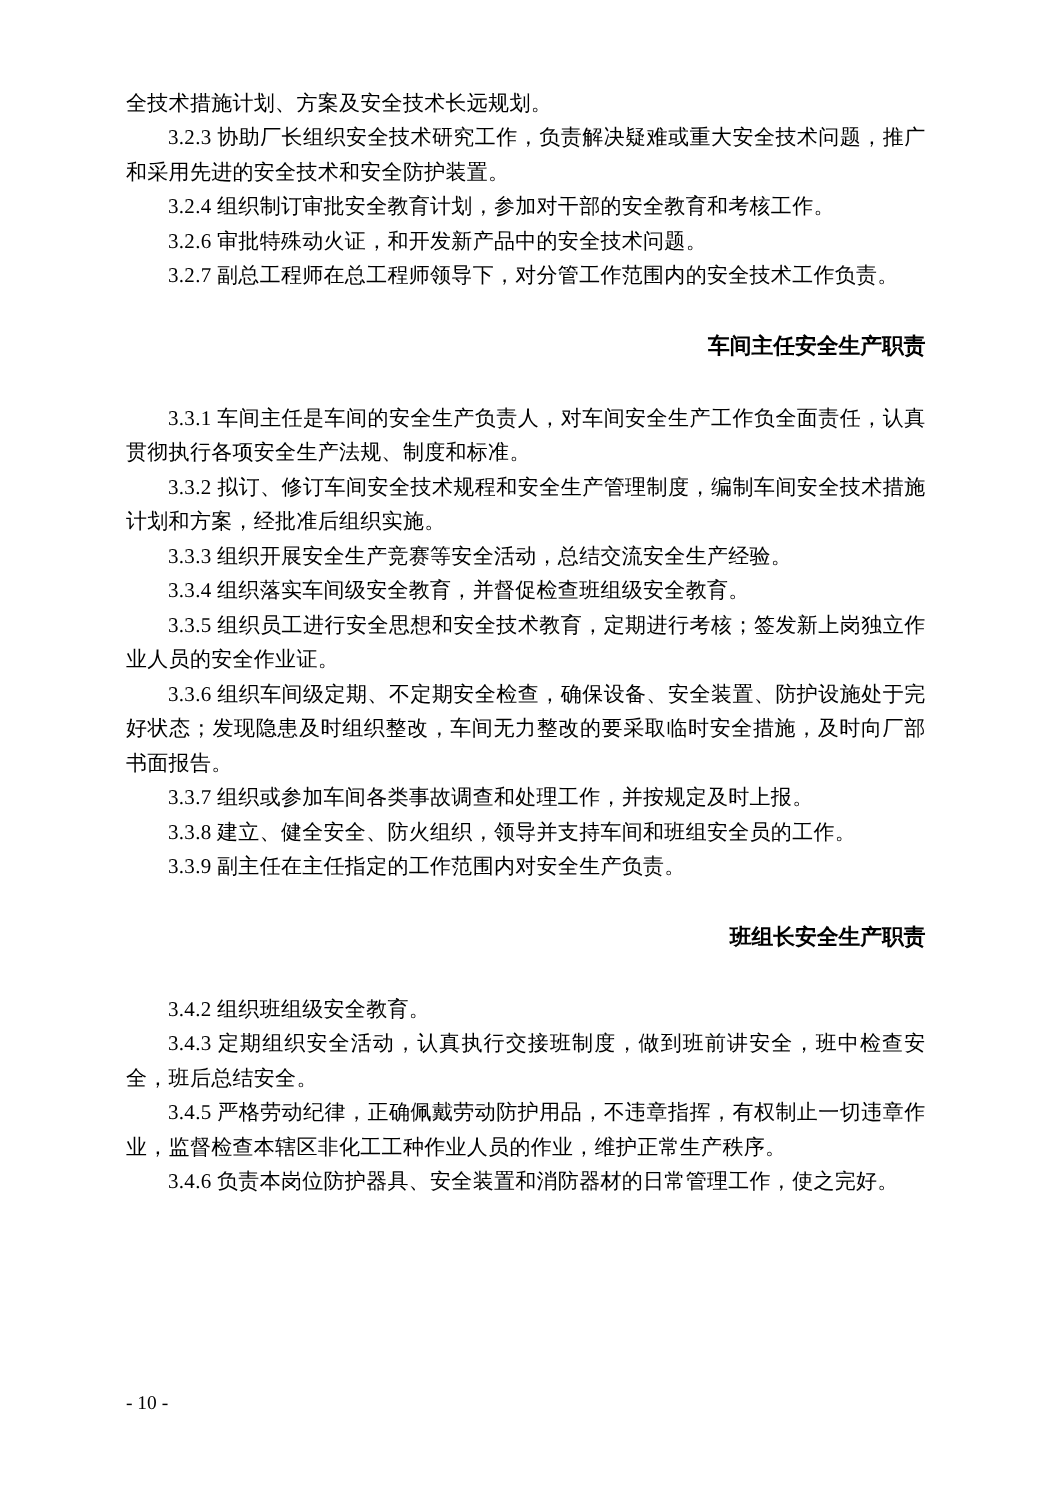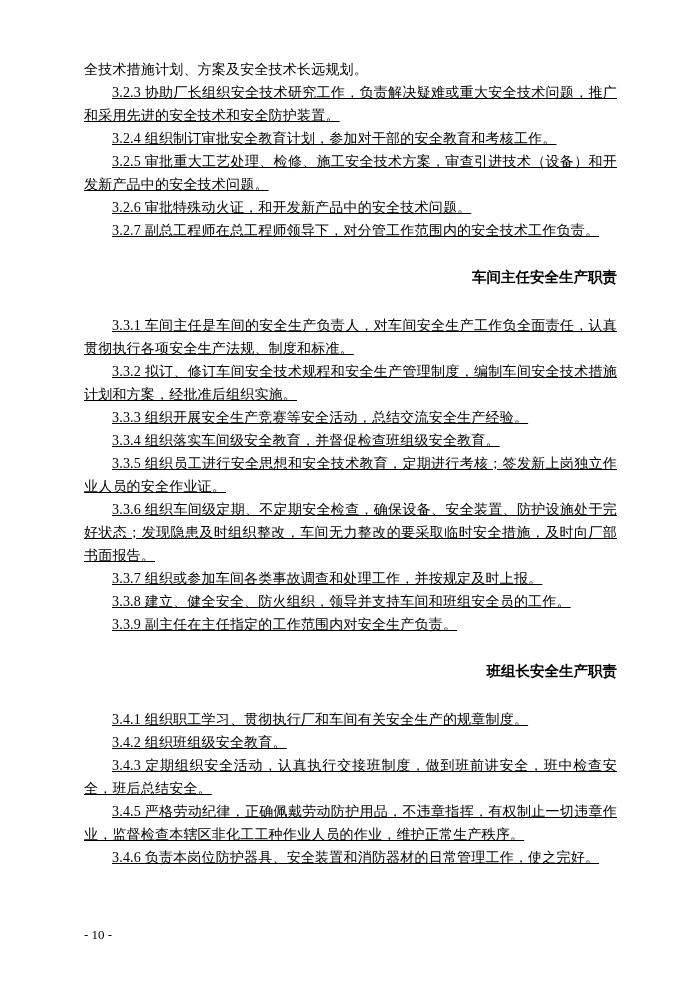--- a/index.html
+++ b/index.html
@@ -23,21 +23,20 @@
   }
   .para {
     margin: 0;
     font-size: 14px;
     line-height: 23px;
     text-align: justify;
     letter-spacing: 0.2px;
   }
   .para.indent {
     text-indent: 2em;
-    text-decoration: underline;
   }
   .heading {
     margin: 24px 0 25px 0;
     font-size: 14.5px;
     font-weight: bold;
     text-align: right;
     line-height: 23px;
   }
   .footer {
     position: absolute;
@@ -48,39 +47,37 @@
   }
 </style>
 </head>
 <body>
 
 <div class="page">
   <div class="content">
     <p class="para">全技术措施计划、方案及安全技术长远规划。</p>
     <p class="para indent">3.2.3 协助厂长组织安全技术研究工作，负责解决疑难或重大安全技术问题，推广和采用先进的安全技术和安全防护装置。</p>
     <p class="para indent">3.2.4 组织制订审批安全教育计划，参加对干部的安全教育和考核工作。</p>
-    <p class="para indent">3.2.5 审批重大工艺处理、检修、施工安全技术方案，审查引进技术（设备）和开发新产品中的安全技术问题。</p>
     <p class="para indent">3.2.6 审批特殊动火证，和开发新产品中的安全技术问题。</p>
     <p class="para indent">3.2.7 副总工程师在总工程师领导下，对分管工作范围内的安全技术工作负责。</p>
 
     <h3 class="heading">车间主任安全生产职责</h3>
 
     <p class="para indent">3.3.1 车间主任是车间的安全生产负责人，对车间安全生产工作负全面责任，认真贯彻执行各项安全生产法规、制度和标准。</p>
     <p class="para indent">3.3.2 拟订、修订车间安全技术规程和安全生产管理制度，编制车间安全技术措施计划和方案，经批准后组织实施。</p>
     <p class="para indent">3.3.3 组织开展安全生产竞赛等安全活动，总结交流安全生产经验。</p>
     <p class="para indent">3.3.4 组织落实车间级安全教育，并督促检查班组级安全教育。</p>
     <p class="para indent">3.3.5 组织员工进行安全思想和安全技术教育，定期进行考核；签发新上岗独立作业人员的安全作业证。</p>
     <p class="para indent">3.3.6 组织车间级定期、不定期安全检查，确保设备、安全装置、防护设施处于完好状态；发现隐患及时组织整改，车间无力整改的要采取临时安全措施，及时向厂部书面报告。</p>
     <p class="para indent">3.3.7 组织或参加车间各类事故调查和处理工作，并按规定及时上报。</p>
     <p class="para indent">3.3.8 建立、健全安全、防火组织，领导并支持车间和班组安全员的工作。</p>
     <p class="para indent">3.3.9 副主任在主任指定的工作范围内对安全生产负责。</p>
 
     <h3 class="heading">班组长安全生产职责</h3>
 
-    <p class="para indent">3.4.1 组织职工学习、贯彻执行厂和车间有关安全生产的规章制度。</p>
     <p class="para indent">3.4.2 组织班组级安全教育。</p>
     <p class="para indent">3.4.3 定期组织安全活动，认真执行交接班制度，做到班前讲安全，班中检查安全，班后总结安全。</p>
     <p class="para indent">3.4.5 严格劳动纪律，正确佩戴劳动防护用品，不违章指挥，有权制止一切违章作业，监督检查本辖区非化工工种作业人员的作业，维护正常生产秩序。</p>
     <p class="para indent">3.4.6 负责本岗位防护器具、安全装置和消防器材的日常管理工作，使之完好。</p>
   </div>
 
   <div class="footer">- 10 -</div>
 </div>
 
 </body></html>

